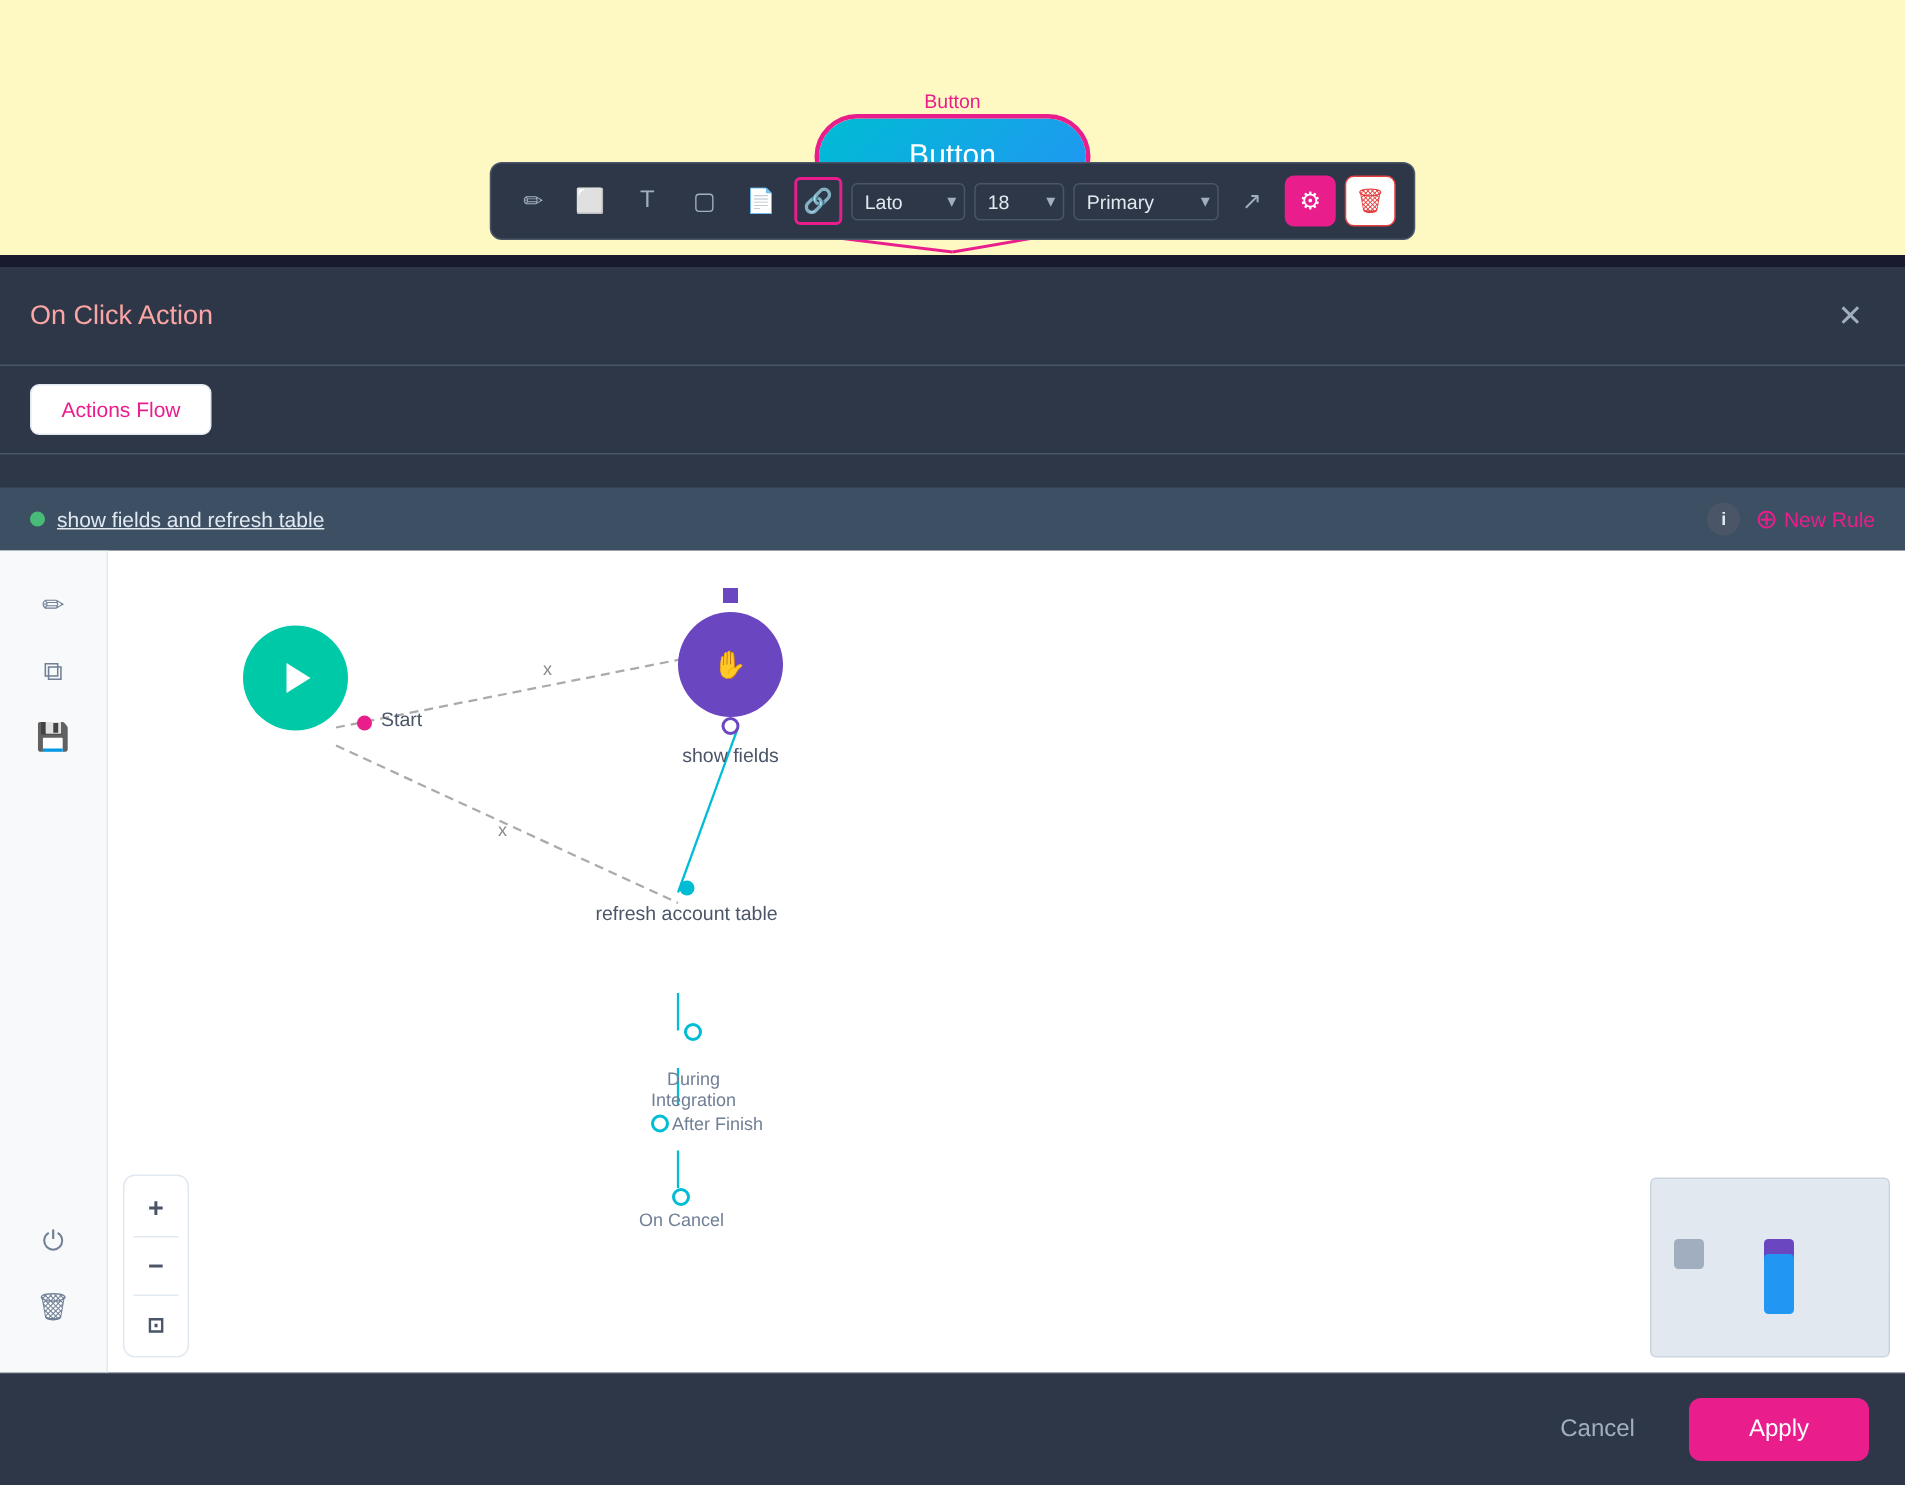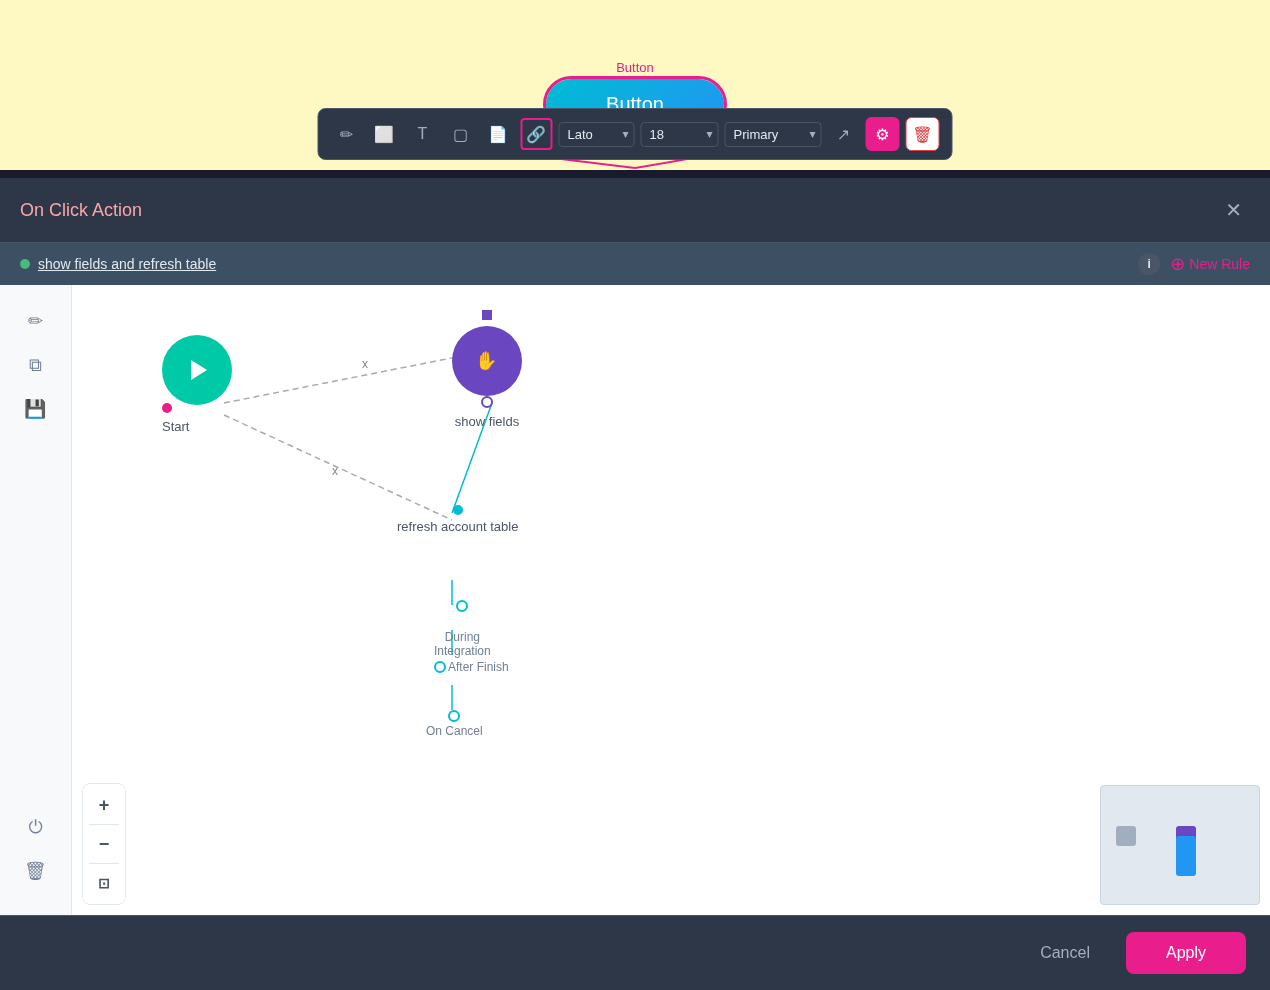--- a/index.html
+++ b/index.html
@@ -211,20 +211,21 @@
       font-weight: 500;
     }
 
     
     .rule-bar {
       background: #3d4f63;
       padding: 10px 20px;
       display: flex;
       align-items: center;
       justify-content: space-between;
+      margin-top: 22px;
     }
 
     .rule-name {
       display: flex;
       align-items: center;
       gap: 8px;
       color: #e2e8f0;
       font-size: 14px;
     }
 
@@ -510,21 +511,21 @@
 
     <div class="select-wrapper">
       <select class="toolbar-select">
         <option>Lato</option>
         <option>Arial</option>
         <option>Roboto</option>
       </select>
     </div>
 
     <div class="select-wrapper">
-      <select class="toolbar-select" style="width:78px">
+      <select class="toolbar-select" style="width:60px">
         <option>18</option>
         <option>14</option>
         <option>16</option>
         <option>20</option>
       </select>
     </div>
 
     <div class="select-wrapper">
       <select class="toolbar-select">
         <option>Primary</option>
@@ -538,20 +539,23 @@
     <button class="toolbar-btn-trash">🗑</button>
   </div>
 </div>
 
 <div class="modal">
   <div class="modal-header">
     <span class="modal-title">On Click Action</span>
     <button class="modal-close">✕</button>
   </div>
 
+  <div class="tab-bar">
+    <button class="tab-btn">Actions Flow</button>
+  </div>
 
   <div class="rule-bar">
     <div class="rule-name">
       <div class="rule-dot"></div>
       <span class="rule-name-text">show fields and refresh table</span>
     </div>
     <div class="rule-bar-right">
       <div class="rule-info-badge">i</div>
       <button class="new-rule-btn">
         <span style="font-size:18px">⊕</span>
@@ -586,21 +590,21 @@
         <line x1="420" y1="118" x2="380" y2="228" stroke="#00bcd4" stroke-width="1.5"></line>
 
         <line x1="380" y1="295" x2="380" y2="320" stroke="#00bcd4" stroke-width="1.5"></line>
 
         <line x1="380" y1="345" x2="380" y2="370" stroke="#00bcd4" stroke-width="1.5"></line>
 
         <line x1="380" y1="400" x2="380" y2="425" stroke="#00bcd4" stroke-width="1.5"></line>
       </svg>
 
       <div class="node-wrapper" style="top:50px; left:90px;">
-        <div style="display:flex;flex-direction:column;align-items:flex-start;gap:6px;position:relative;">
+        <div style="display:flex;flex-direction:row;align-items:flex-end;gap:6px;position:relative;">
           <div class="start-circle">
             <svg width="28" height="28" viewBox="0 0 28 28">
               <polygon points="8,4 24,14 8,24" fill="white"></polygon>
             </svg>
           </div>
           <div style="width:10px;height:10px;background:#e91e8c;border-radius:50%;margin-top:-8px;"></div>
           <span class="node-label">Start</span>
         </div>
       </div>
 

